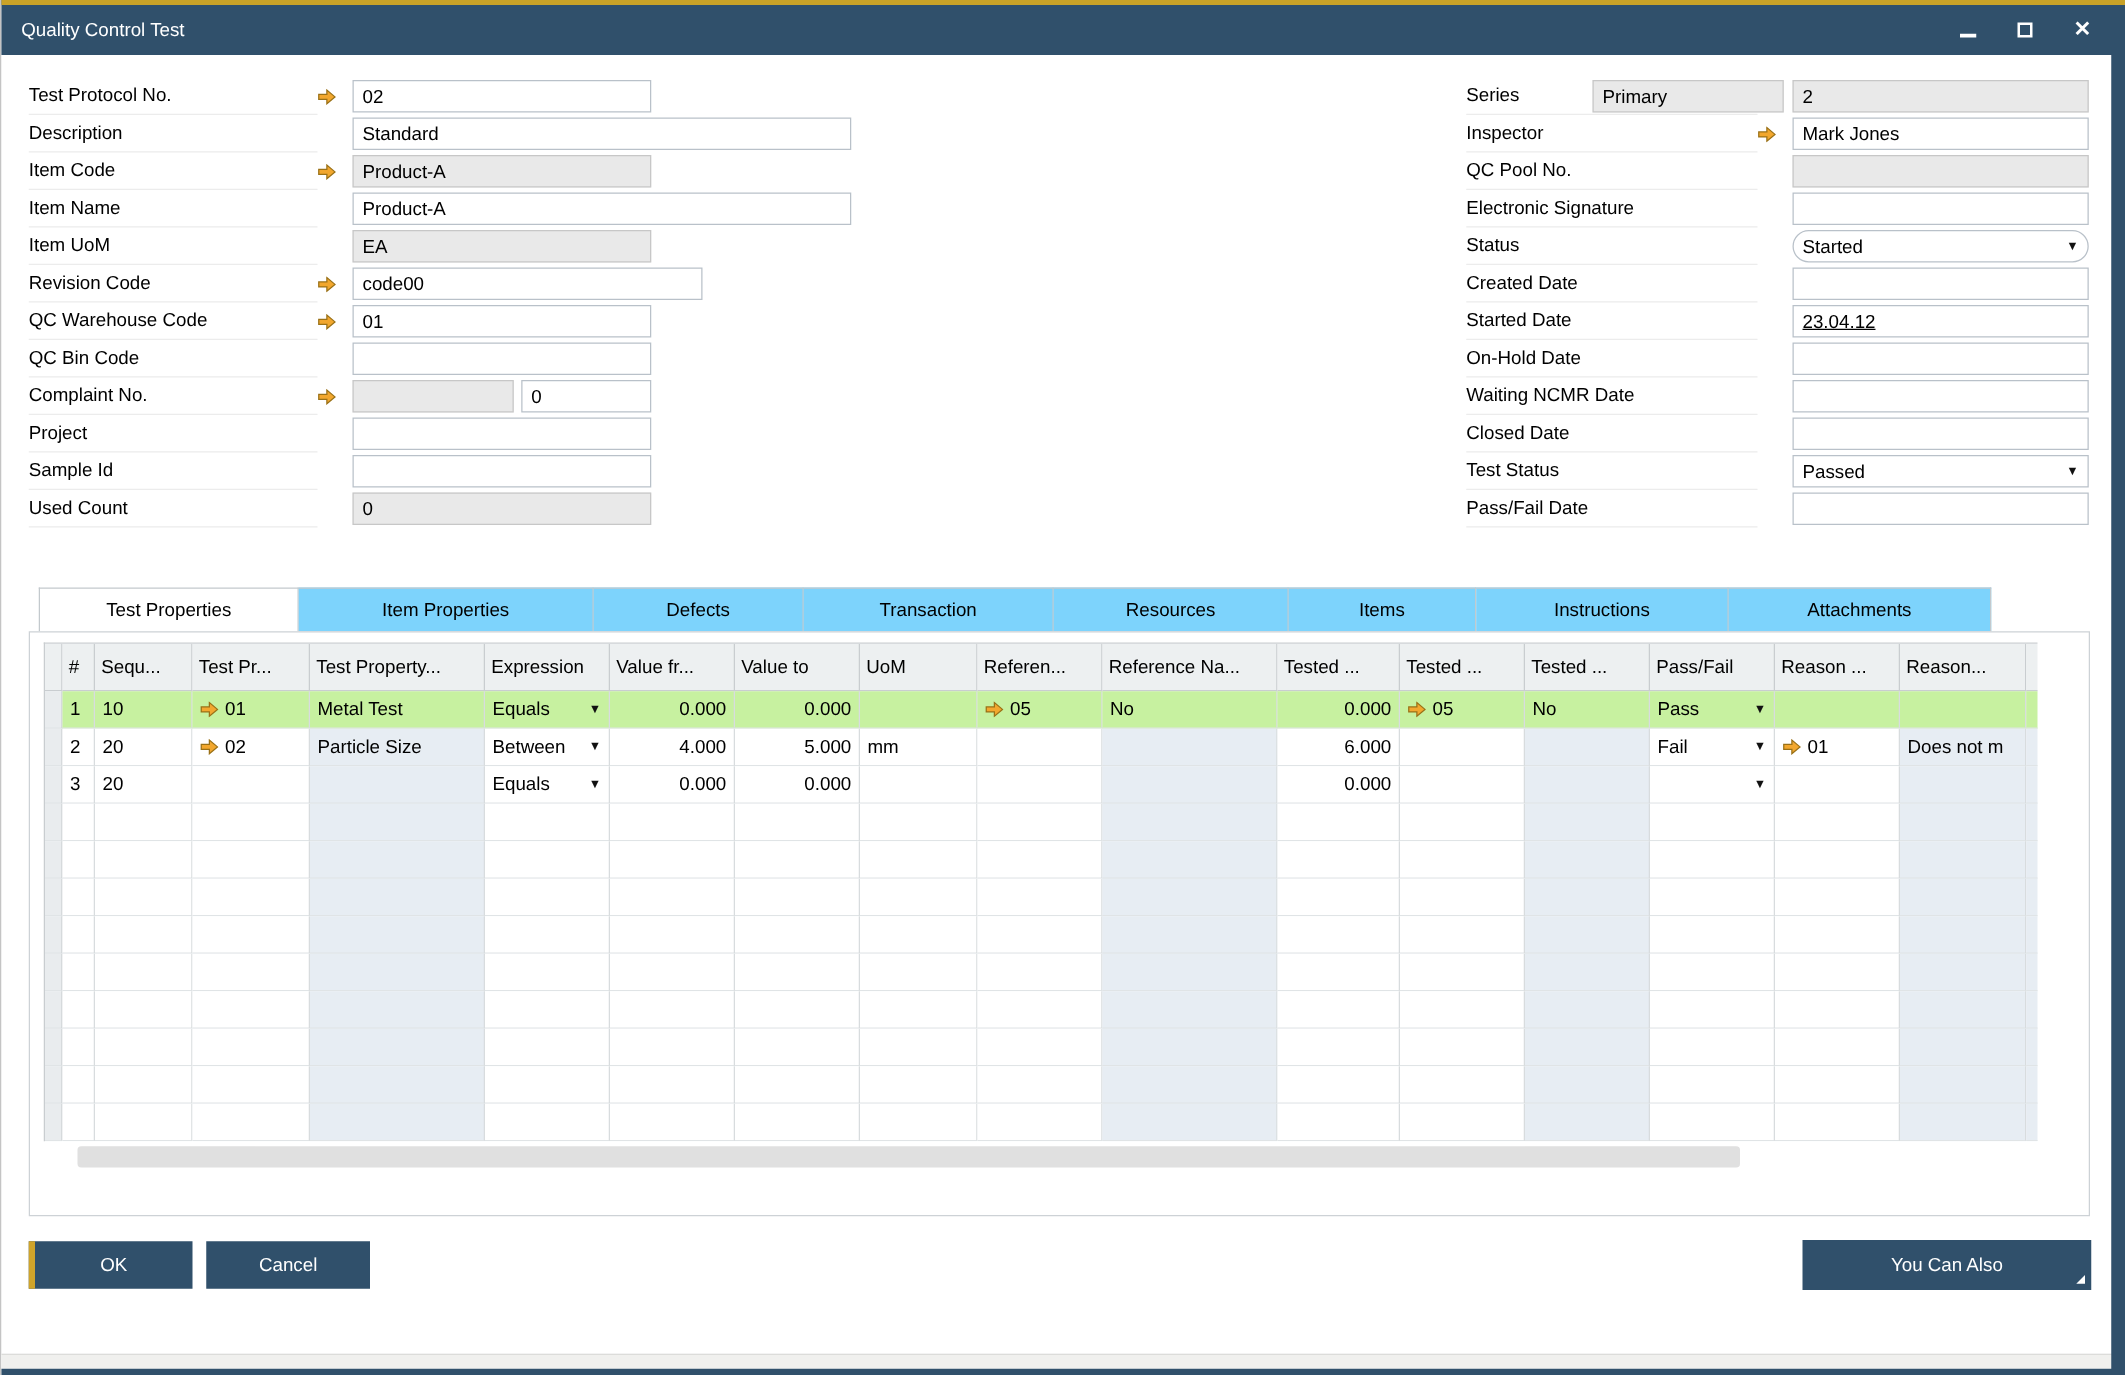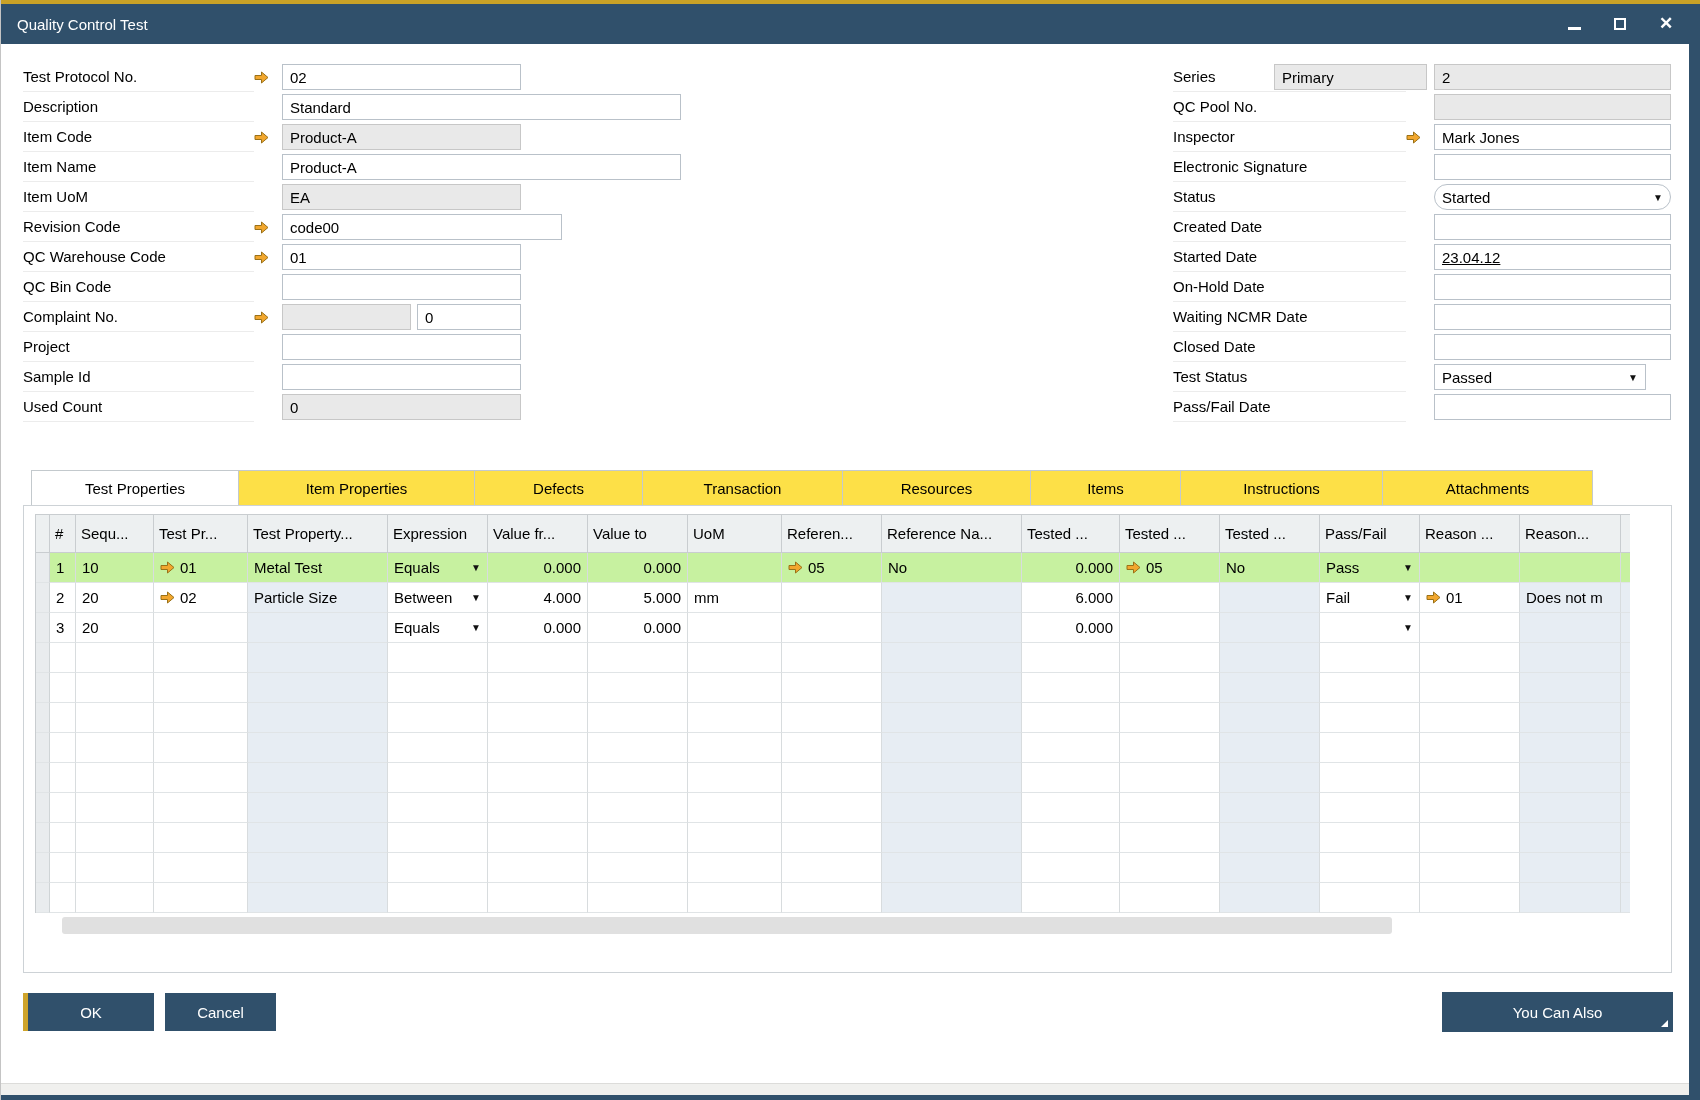--- a/index.html
+++ b/index.html
@@ -30,21 +30,21 @@
   .form.right .form-label{width:233px;}
   .arrow-slot{width:28px;display:flex;align-items:center;}
   .field{height:26px;box-sizing:border-box;border:1px solid #b9c1c9;background:#fff;
     display:flex;align-items:center;padding:0 7px;overflow:hidden;white-space:nowrap;}
   .field.disabled{background:#e9e9e9;border-color:#c7c7c7;}
   .field .caret{margin-left:auto;font-size:10px;color:#111;}
   .mini-field{position:absolute;left:101px;top:2px;width:153px;}
   
   .tabs{position:absolute;left:30px;top:470px;height:36px;display:flex;}
   .tab{box-sizing:border-box;height:36px;display:flex;align-items:center;justify-content:center;
-    background:#fde047;border:1px solid #c3c9cd;border-left:none;cursor:pointer;}
+    background:#7dd3fc;border:1px solid #c3c9cd;border-left:none;cursor:pointer;}
   .tab:first-child{border-left:1px solid #c3c9cd;}
   .tab.active{background:#fff;border-bottom:1px solid #fff;}
   
   .panel{position:absolute;left:22px;top:505px;width:1649px;height:468px;
     border:1px solid #cdd2d6;background:#fff;box-sizing:border-box;}
   .grid{position:absolute;left:11px;top:8px;width:1595px;overflow:hidden;
     border-left:1px solid #c9cdd0;border-top:1px solid #c9cdd0;box-sizing:border-box;}
   .grow{display:flex;width:1650px;}
   .hcell{height:38px;background:#edf0f1;border-right:1px solid #c9cdd0;border-bottom:1px solid #c9cdd0;
     box-sizing:border-box;display:flex;align-items:center;padding:0 5px;overflow:hidden;white-space:nowrap;flex:none;}
@@ -56,21 +56,21 @@
   .grow.selected .cell{background:#c7f1a0;}
   .grow.selected .cell.selcol{background:#e9ecee;}
   .cell .caret{margin-left:auto;font-size:10px;color:#111;}
   .cell .arr, .arrow-slot .arr{display:flex;align-items:center;margin-right:5px;cursor:pointer;}
   
   .hscroll{position:absolute;left:38px;top:411px;width:1330px;height:17px;background:#e0e0e0;border-radius:3px;cursor:pointer;}
   
   .btn{position:absolute;top:993px;height:38px;background:#30506b;color:#fff;display:flex;
     align-items:center;justify-content:center;font-size:15px;cursor:pointer;box-sizing:border-box;}
   .btn.ok{left:22px;width:131px;border-left:5px solid #cfa42b;}
-  .btn.cancel{left:164px;width:111px;}
+  .btn.cancel{left:164px;width:131px;}
   .btn.yca{left:1441px;top:992px;width:231px;height:40px;position:absolute;}
   .btn.yca::after{content:"";position:absolute;right:5px;bottom:5px;width:0;height:0;
     border-left:7px solid transparent;border-bottom:7px solid #fff;}
 </style>
 </head>
 <body>
 
 <div class="window">
 
   <div class="titlebar">
@@ -204,40 +204,40 @@
       </div>
     </div>
   <div class="form right" id="form-right">
       <div class="form-row">
         <div class="form-label">Series</div>
         <div class="arrow-slot"></div>
         <div class="field disabled mini-field">Primary</div>
         <div class="field disabled" style="width: 237px;">2</div>
       </div>
       <div class="form-row">
-        <div class="form-label">QC Pool No.</div>
-        <div class="arrow-slot"></div>
-        <div class="field disabled" style="width: 237px;">
-          <span></span>
-        </div>
-      </div>
-      <div class="form-row">
         <div class="form-label">Inspector</div>
         <div class="arrow-slot">
           <span class="arr">
             <svg width="15" height="13" viewBox="0 0 15 13">
               <path d="M1 4.5 H7.5 V1 L14 6.5 7.5 12 V8.5 H1 Z" fill="#f2a72e" stroke="#9a7117" stroke-width="1"></path>
             </svg>
           </span>
         </div>
         <div class="field" style="width: 237px;">
           <span>Mark Jones</span>
         </div>
       </div>
       <div class="form-row">
+        <div class="form-label">QC Pool No.</div>
+        <div class="arrow-slot"></div>
+        <div class="field disabled" style="width: 237px;">
+          <span></span>
+        </div>
+      </div>
+      <div class="form-row">
         <div class="form-label">Electronic Signature</div>
         <div class="arrow-slot"></div>
         <div class="field" style="width: 237px;">
           <span></span>
         </div>
       </div>
       <div class="form-row">
         <div class="form-label">Status</div>
         <div class="arrow-slot"></div>
         <div class="field dd" style="width: 237px; border-radius: 13px;">
@@ -276,21 +276,21 @@
       <div class="form-row">
         <div class="form-label">Closed Date</div>
         <div class="arrow-slot"></div>
         <div class="field" style="width: 237px;">
           <span></span>
         </div>
       </div>
       <div class="form-row">
         <div class="form-label">Test Status</div>
         <div class="arrow-slot"></div>
-        <div class="field dd" style="width: 212px;">
+        <div class="field dd" style="width: 237px;">
           <span>Passed</span>
           <span class="caret">▼</span>
         </div>
       </div>
       <div class="form-row">
         <div class="form-label">Pass/Fail Date</div>
         <div class="arrow-slot"></div>
         <div class="field" style="width: 237px;">
           <span></span>
         </div>

